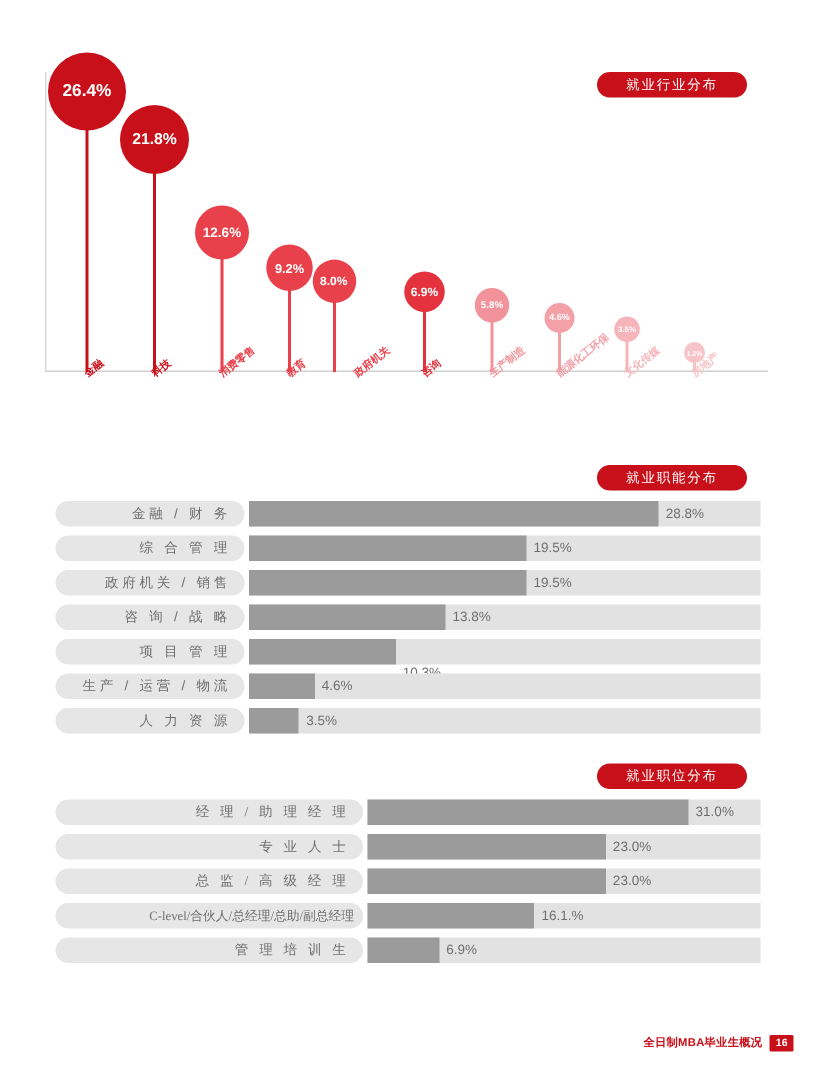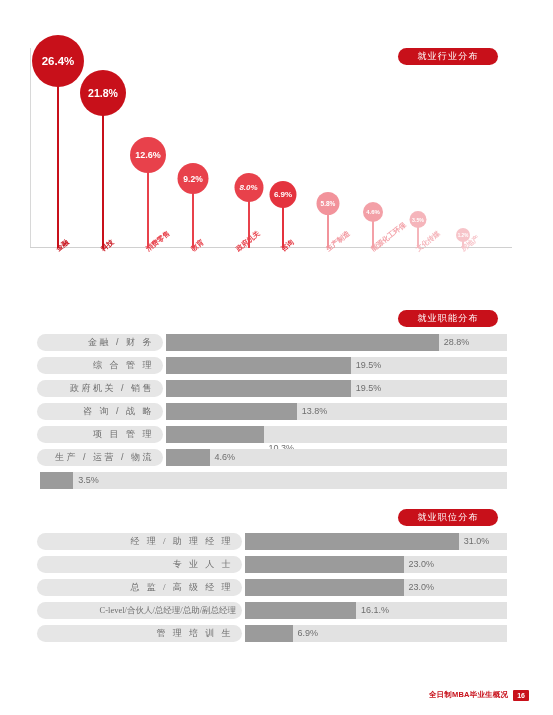--- a/index.html
+++ b/index.html
@@ -196,21 +196,21 @@
       <div class="lolli" style="left: 100px; width: 36px; height: 99px;">
         <div class="stem" style="height: 81px; background: rgb(232, 65, 75);"></div>
         <div class="bub" style="width: 36px; height: 36px; bottom: 74.7px; background: rgb(232, 65, 75); font-size: 9px;">12.6%</div>
       </div>
       <div class="xlabel" style="left: 114px; color: rgb(232, 65, 75);">消费零售</div>
       <div class="lolli" style="left: 147.5px; width: 31px; height: 74.6429px;">
         <div class="stem" style="height: 59.1429px; background: rgb(232, 65, 75);"></div>
         <div class="bub" style="width: 31px; height: 31px; bottom: 53.7179px; background: rgb(232, 65, 75); font-size: 8.5px;">9.2%</div>
       </div>
       <div class="xlabel" style="left: 159px; color: rgb(232, 65, 75);">教育</div>
-      <div class="lolli" style="left: 204px; width: 29px; height: 65.9286px; font-style: italic;">
+      <div class="lolli" style="left: 178px; width: 29px; height: 65.9286px;">
         <div class="stem" style="height: 51.4286px; background: rgb(232, 65, 75);"></div>
         <div class="bub" style="width: 29px; height: 29px; bottom: 46.3536px; background: rgb(232, 65, 75); font-size: 8px;">8.0%</div>
       </div>
       <div class="xlabel" style="left: 204px; color: rgb(232, 65, 75);">政府机关</div>
       <div class="lolli" style="left: 239.5px; width: 27px; height: 57.8571px;">
         <div class="stem" style="height: 44.3571px; background: rgb(228, 51, 62);"></div>
         <div class="bub" style="width: 27px; height: 27px; bottom: 39.6321px; background: rgb(228, 51, 62); font-size: 8px;">6.9%</div>
       </div>
       <div class="xlabel" style="left: 249px; color: rgb(228, 51, 62);">咨询</div>
       <div class="lolli" style="left: 286.5px; width: 23px; height: 48.7857px;">
@@ -273,20 +273,21 @@
         </div>
       </div>
       <div class="bar-row">
         <div class="row-label">生产 / 运营 / 物流</div>
         <div class="track">
           <div class="fill" style="width: 43.5722px;"></div>
           <div class="bar-val" style="left: 43.5722px;">4.6%</div>
         </div>
       </div>
       <div class="bar-row">
+        <div class="row-label">人 力 资 源</div>
         <div class="track">
           <div class="fill" style="width: 33.1528px;"></div>
           <div class="bar-val" style="left: 33.1528px;">3.5%</div>
         </div>
       </div>
     </div>
 
   <div class="badge badge-3">就业职位分布</div>
   <div class="barchart" id="pos-chart">
       <div class="bar-row">

